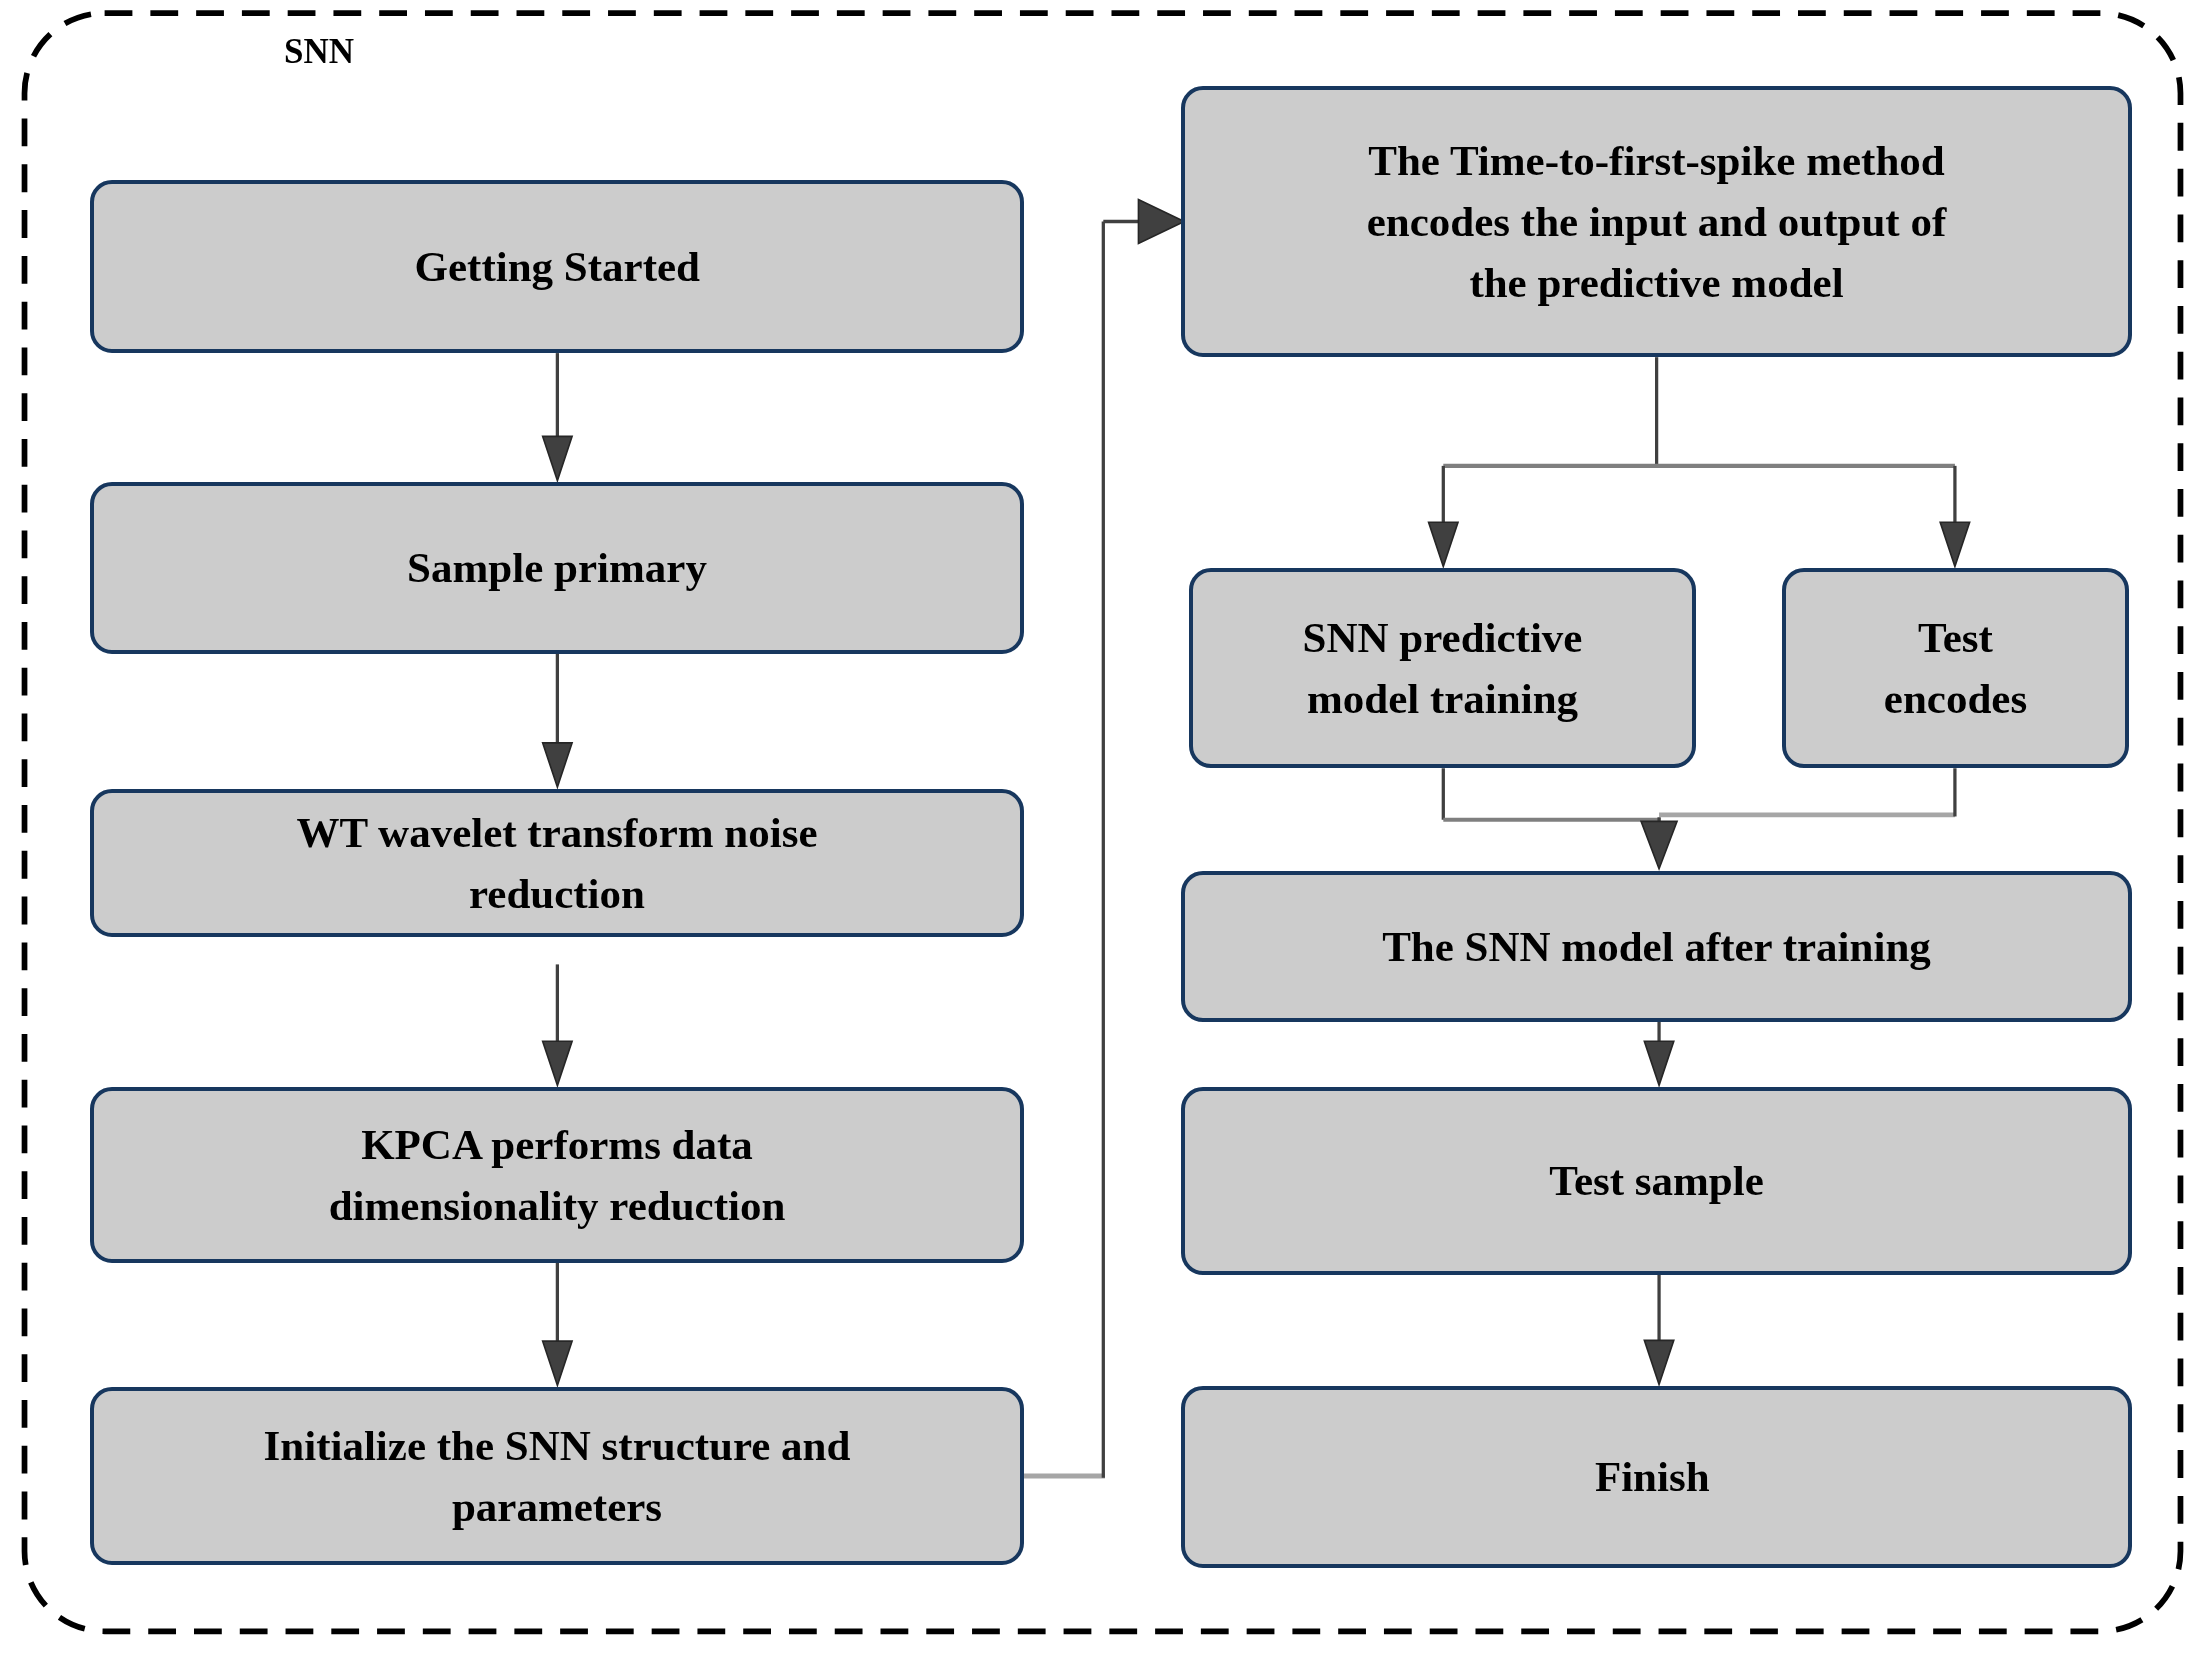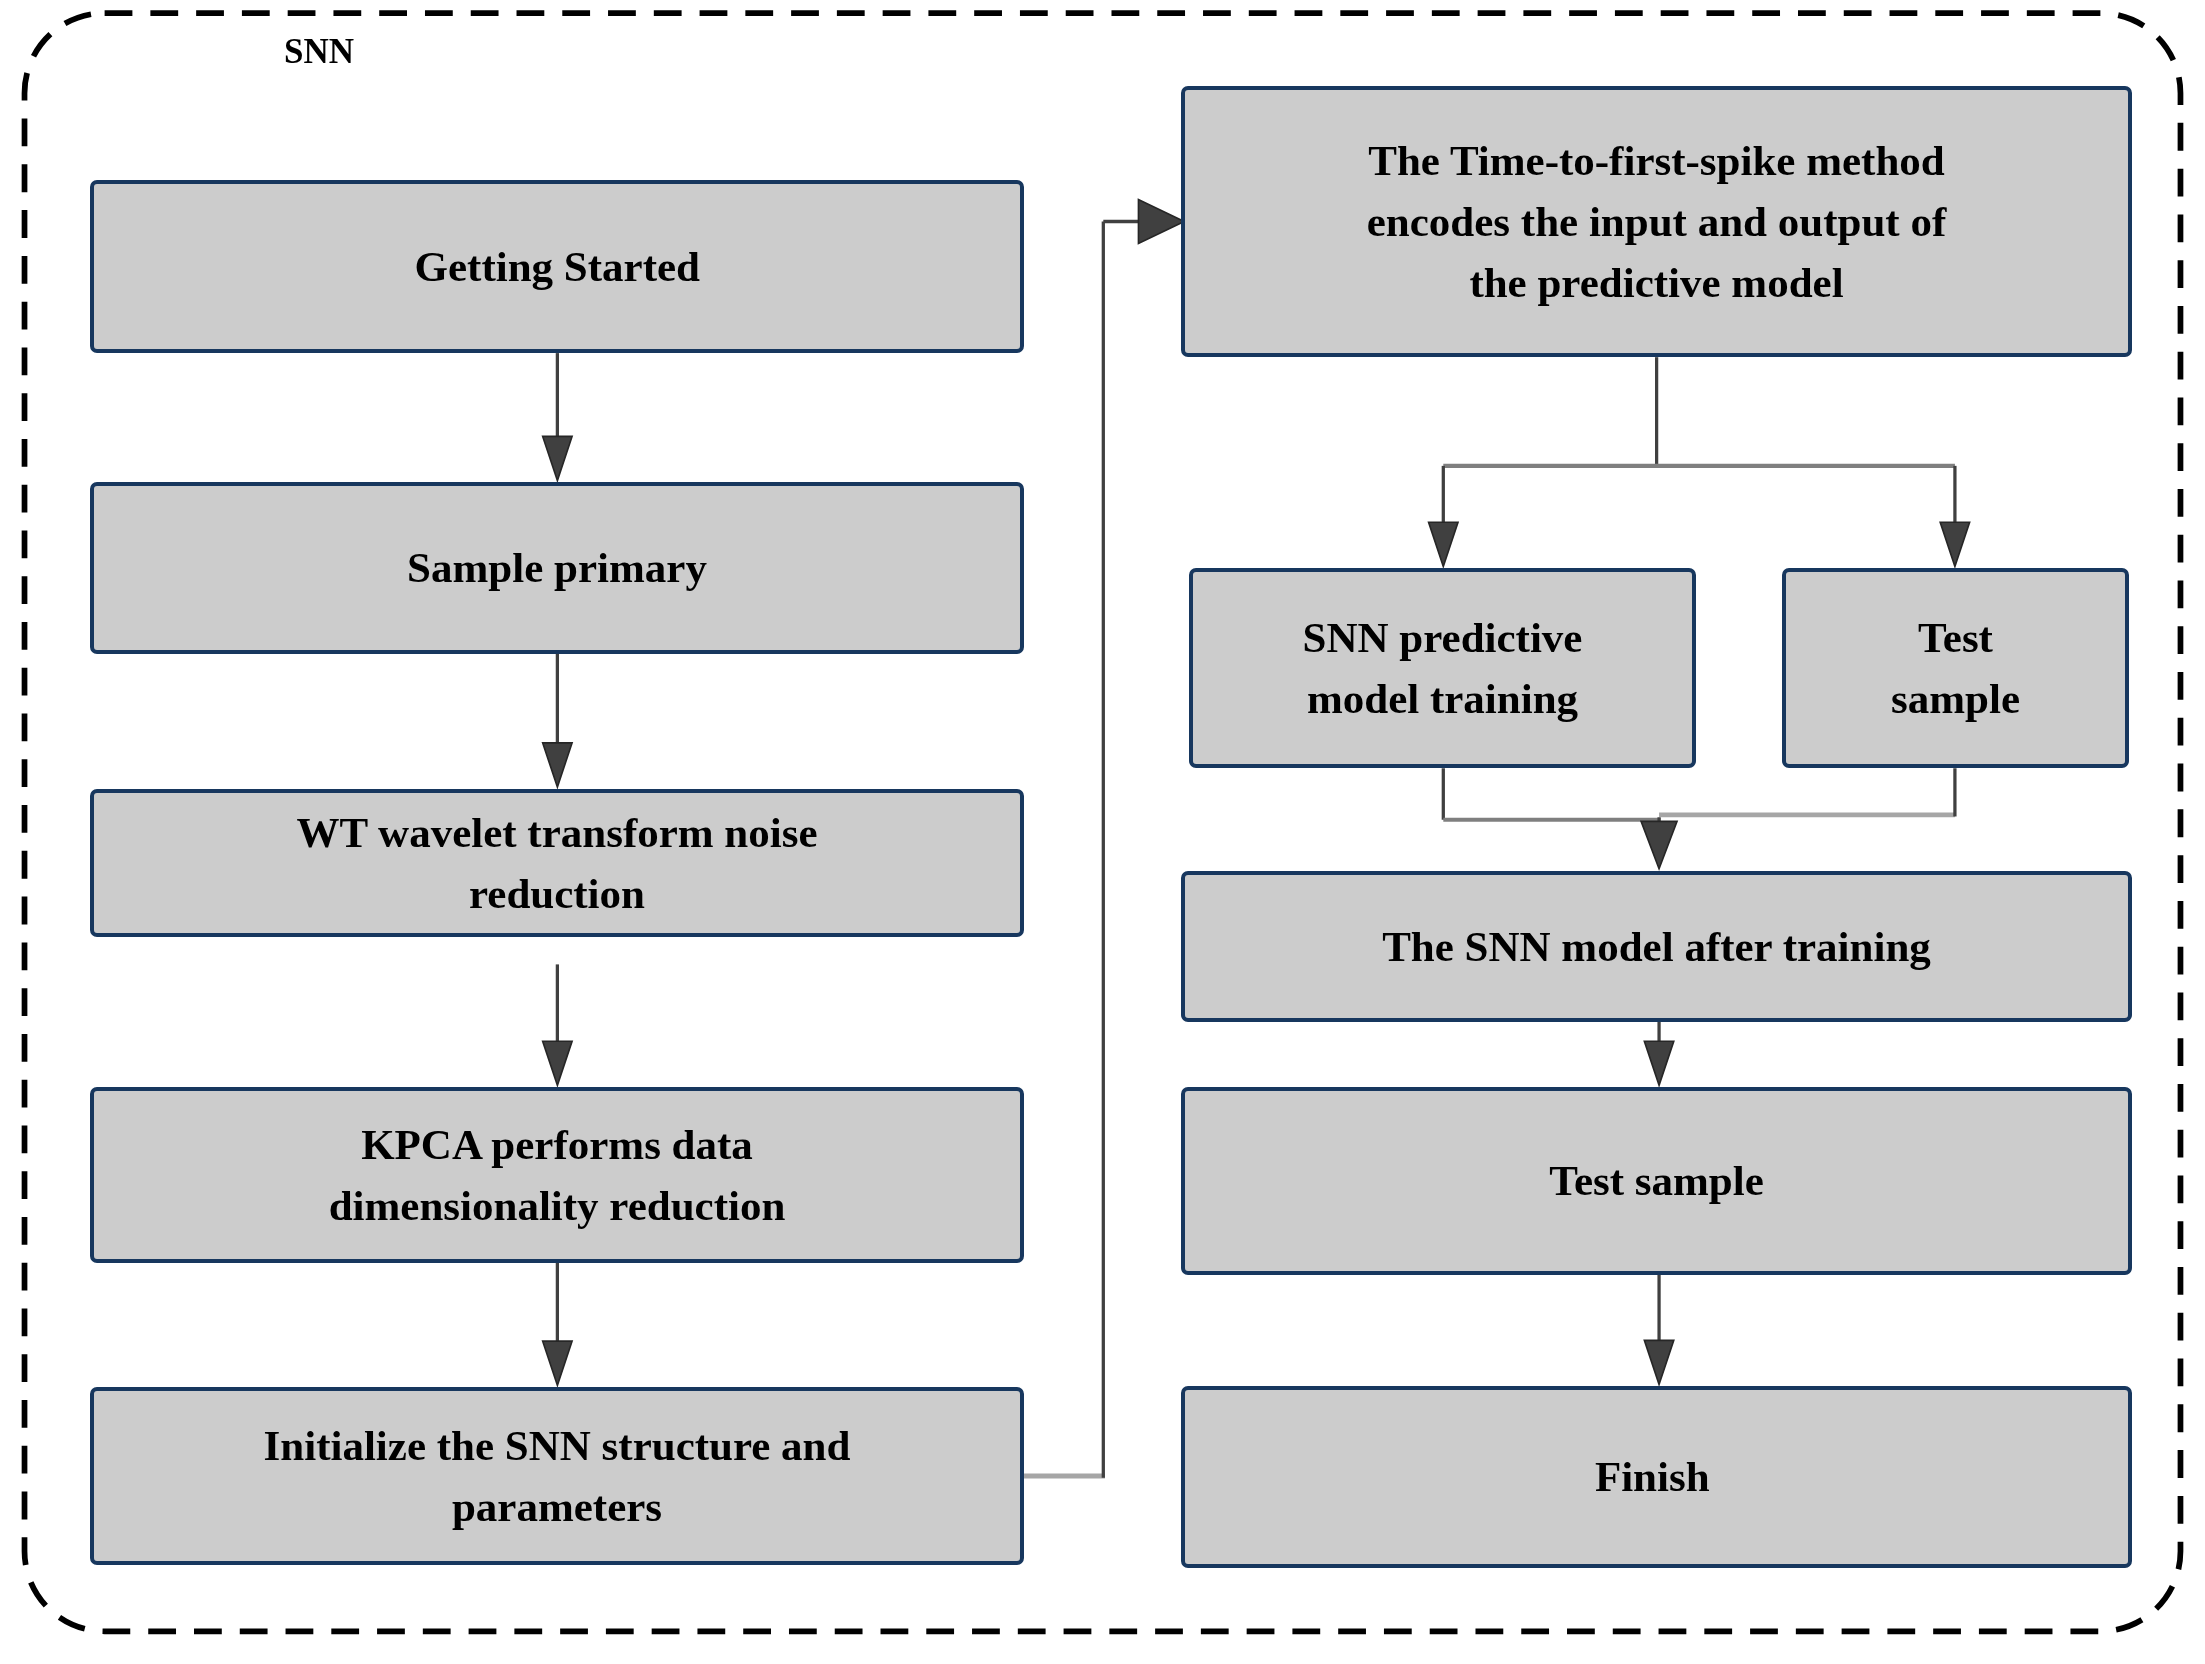--- a/index.html
+++ b/index.html
@@ -14,21 +14,21 @@
   }
   #overlay{position:absolute;left:0;top:0;width:2205px;height:1664px;}
   .ln-dark{stroke:var(--arrow-dark);stroke-width:4;fill:none;}
   .ln-gray{stroke:var(--line-gray);stroke-width:5;fill:none;}
   .ln-light{stroke:var(--line-light);stroke-width:6;fill:none;}
   .dashed{stroke:var(--dash);stroke-width:7;fill:none;stroke-dasharray:34 22;}
   .head{fill:var(--arrow-dark);stroke:#262626;stroke-width:2;}
   .node{
     position:absolute; box-sizing:border-box;
     background:var(--box-fill); border:4.9px solid var(--box-border);
-    border-radius:7px;
+    border-radius:22px;
     display:flex; align-items:center; justify-content:center;
     text-align:center; color:var(--text);
     font-weight:700; font-size:43px; line-height:1.42;
     white-space:pre-line; padding:0 24.5px;
   }
   .diagram-title{
     position:absolute; left:188px; top:33px; width:262px;
     text-align:center; color:var(--text);
     font-weight:700; font-size:35px; line-height:1.1;
   }
@@ -111,21 +111,21 @@
 parameters</div>
 
   <div class="node" style="left:1181px;top:86px;width:951px;height:271px;">The Time-to-first-spike method
 encodes the input and output of
 the predictive model</div>
 
   <div class="node" style="left:1189px;top:568px;width:507px;height:200px;">SNN predictive
 model training</div>
 
   <div class="node" style="left:1782px;top:568px;width:347px;height:200px;">Test
-sample</div>
+encodes</div>
 
   <div class="node" style="left:1181px;top:871px;width:951px;height:151px;text-align:right;">The SNN model after training</div>
 
   <div class="node" style="left:1181px;top:1087px;width:951px;height:188px;">Test sample</div>
 
   <div class="node" style="left:1181px;top:1386px;width:951px;height:182px;padding-left:16px;">Finish</div>
 
 </div>
 
 

